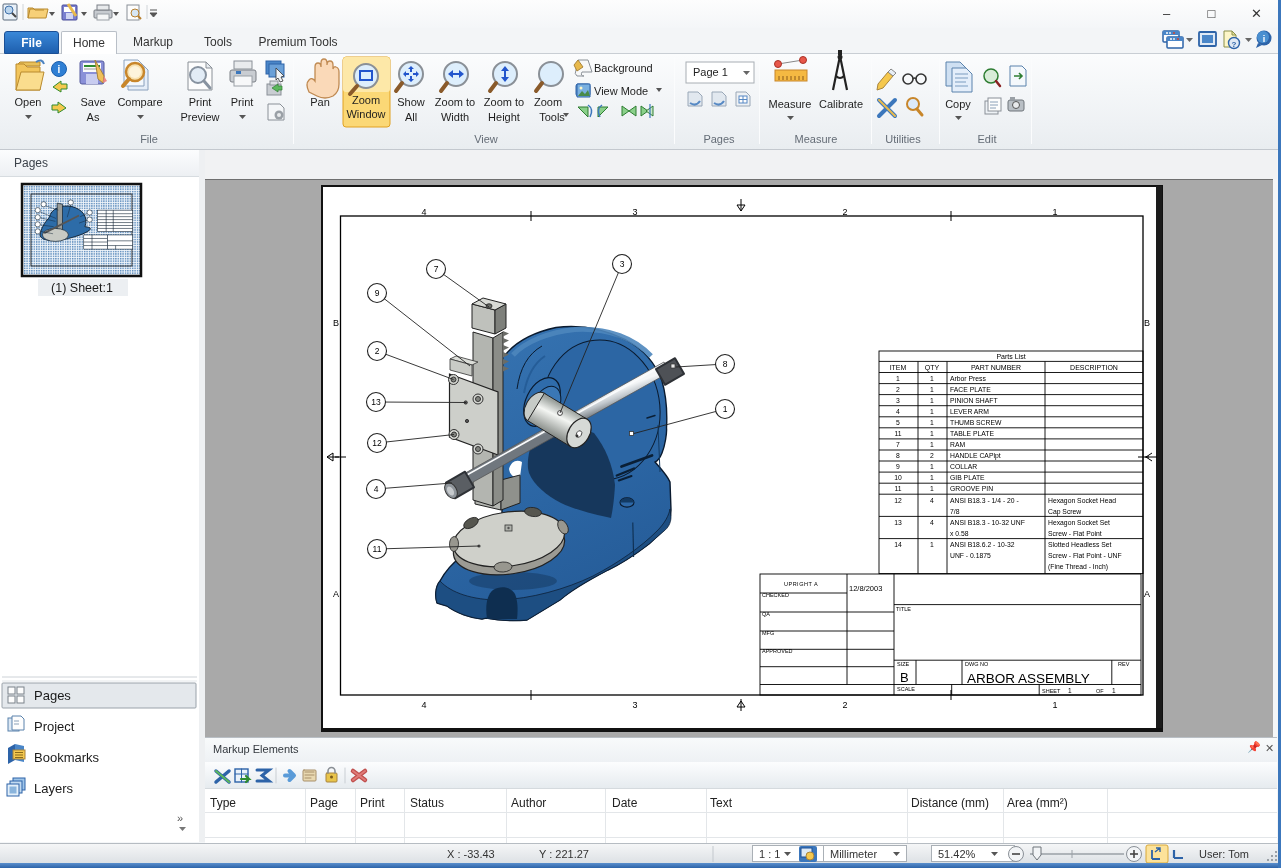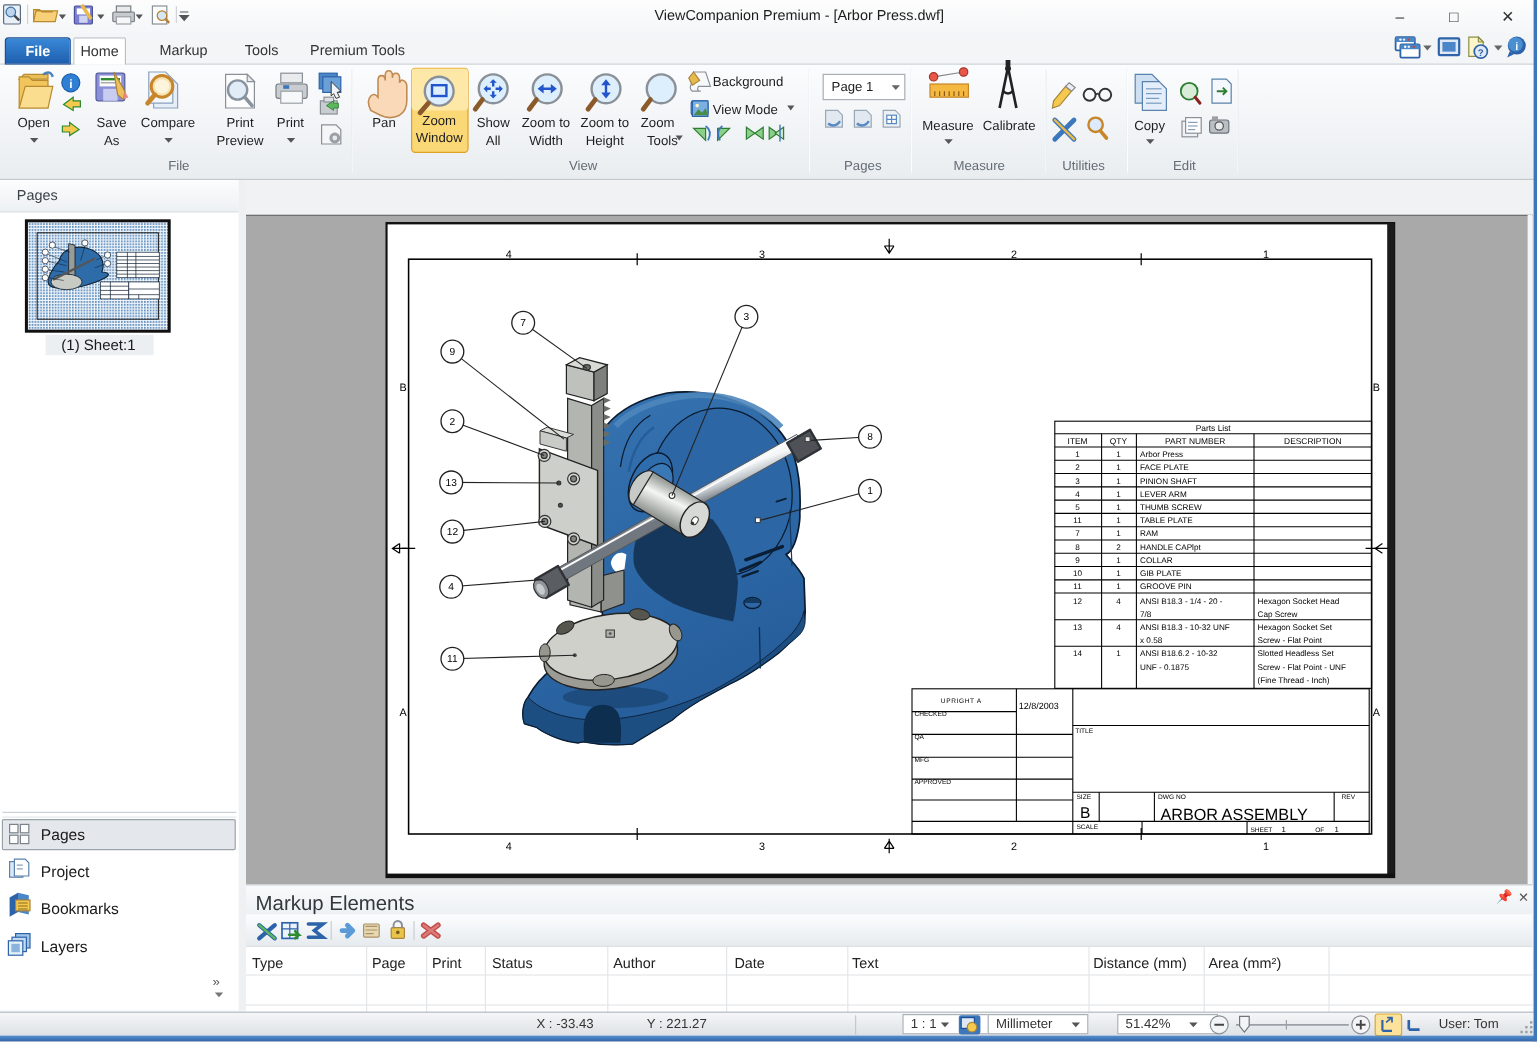--- a/index.html
+++ b/index.html
@@ -13,21 +13,21 @@
 #title-text { left:53px; right:0; top:6px; text-align:center; font-size:12px; color:#1c1c1c; }
 .winbtn { top:0; height:28px; width:45px; text-align:center; color:#333; font-size:13px; line-height:28px;}
 
 
 #tabrow { left:0; top:28px; width:1281px; height:26px; background:#f3f5f7;
   border-bottom:1px solid #c9ced4; border-right:2px solid #3c77bc;}
 .rtab { position:absolute; top:3px; height:23px; line-height:22px; font-size:12px;
   color:#333; text-align:center; }
 #tab-file { left:4px; width:55px; background:linear-gradient(#3a88d8,#1e5fae);
   border:1px solid #1a4f95; border-radius:3px 3px 0 0; color:#fff; font-weight:bold; }
-#tab-home { left:61px; width:44px; background:#fff; border:1px solid #b9bfc7; border-bottom:none;
+#tab-home { left:61px; width:56px; background:#fff; border:1px solid #b9bfc7; border-bottom:none;
   border-radius:2px 2px 0 0; }
 
 
 #ribbon { left:0; top:54px; width:1281px; height:96px;
   background:linear-gradient(#fbfcfd,#eef1f4 75%,#e9edf0);
   border-bottom:1px solid #c3c8ce; border-right:2px solid #3c77bc; }
 .gsep { position:absolute; top:4px; width:1px; height:86px; background:#d0d5da; border-right:1px solid #fbfcfd;}
 .glabel { position:absolute; top:79px; font-size:11px; color:#646c76; width:80px; text-align:center; }
 
 
@@ -40,21 +40,21 @@
 #docarea { left:205px; top:150px; width:1072px; height:587px; background:#f1f2f3; }
 #doctabs { left:0; top:2px; width:1072px; height:27px; background:#f1f2f3; border-bottom:1px solid #98a0a8;}
 #canvas { left:0; top:29px; width:1072px; height:558px; background:#a9a9a9;
   border-top:1px solid #6f6f6f; }
 #canvas-rim { left:1068px; top:29px; width:4px; height:558px; background:#f4f6f8; }
 
 
 #markup { left:205px; top:737px; width:1072px; height:106px; background:#fff; border-top:1px solid #b9bfc5;}
 #mk-title { left:0; top:0; width:1072px; height:36px;
   background:linear-gradient(#f8fafb,#e9edf1); border-bottom:1px solid #d5dade;
-  font-size:17px; color:#33383e; padding:5px 0 0 8px;}
+  font-size:11px; color:#33383e; padding:5px 0 0 8px;}
 #mk-tools { left:0; top:24px; width:1072px; height:27px;
   background:linear-gradient(#fcfdfe,#e6ebef); border-bottom:1px solid #d5dade; }
 .mkh { position:absolute; top:58px; font-size:12px; color:#222; }
 .mkv { position:absolute; top:51px; width:1px; height:55px; background:#e3e6e9; }
 #mk-hline { left:0; top:74px; width:1072px; height:1px; background:#e3e6e9; }
 #mk-hline2 { left:0; top:99px; width:1072px; height:1px; background:#e3e6e9; }
 
 
 #statusbar { left:0; top:843px; width:1281px; height:20px;
   background:linear-gradient(#f5f6f7,#dde1e5); border-top:1px solid #b6bcc2;
@@ -63,21 +63,20 @@
   background:linear-gradient(#5a8fcd,#2d63a8); }
 #rightedge { left:1278px; top:0; width:3px; height:868px; background:#3c77bc; }
 .sseg { position:absolute; top:4px; }
 .scombo { position:absolute; top:1px; height:17px; background:#fff; border:1px solid #aab0b6;
   font-size:11px; padding:2px 0 0 6px; }
 </style>
 </head>
 <body>
 
 <div class="abs" id="titlebar">
-  <div class="abs" id="title-text">ViewCompanion Premium - [Arbor Press.dwf]</div>
   <div class="abs winbtn" style="left:1144px;">–</div>
   <div class="abs winbtn" style="left:1189px;">□</div>
   <div class="abs winbtn" style="left:1234px;">✕</div>
 </div>
 
 <div class="abs" id="tabrow">
   <div class="rtab" id="tab-file">File</div>
   <div class="rtab" id="tab-home">Home</div>
   <div class="rtab" style="left:118px; width:70px;">Markup</div>
   <div class="rtab" style="left:192px; width:52px;">Tools</div>

